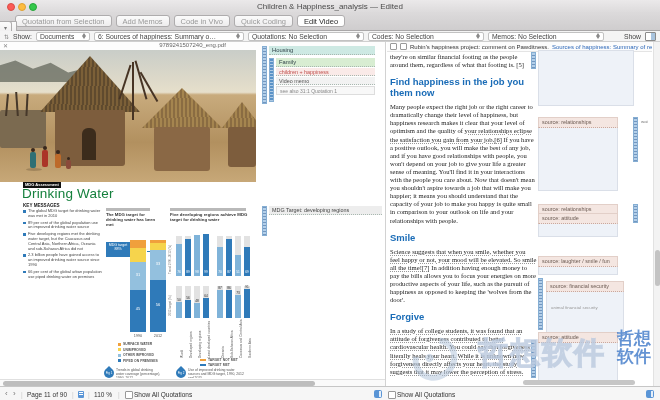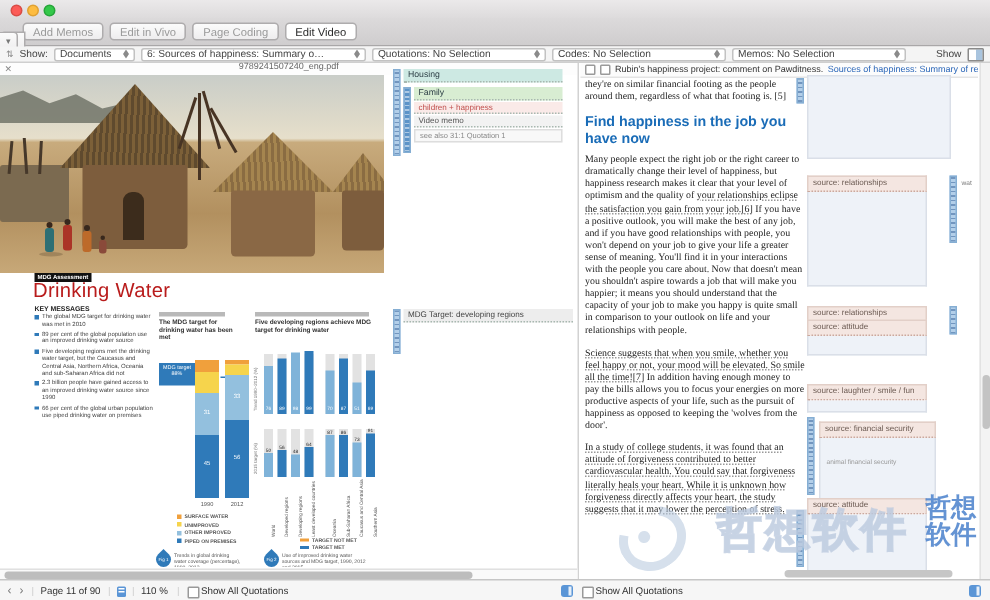--- a/index.html
+++ b/index.html
@@ -73,21 +73,21 @@
   .branch{position:absolute;background:#3f3categor222;}
   .stick{position:absolute;background:#46382a;}
   .person-head{position:absolute;width:4px;height:4px;border-radius:50%;background:#38281d;}
   .person-body{position:absolute;width:6px;border-radius:2px;}
   .gshadow{position:absolute;background:rgba(80,60,40,.28);border-radius:50%;}
 
   
   .report-page{position:absolute;left:0;top:182px;width:256px;height:196px;background:#fff;overflow:hidden;}
   .mdg-banner{position:absolute;left:23px;top:0;height:6px;line-height:6px;padding:0 2px;
     background:#111;color:#fff;font-size:4px;font-weight:bold;}
-  .dw-title{position:absolute;left:22px;top:4px;font-size:13.5px;color:#b91c1c;letter-spacing:.2px;}
+  .dw-title{position:absolute;left:22px;top:4px;font-size:13.5px;color:#15803d;letter-spacing:.2px;}
   .km-title{position:absolute;left:23px;top:21px;font-size:4.6px;font-weight:bold;color:#222;}
   .km-list{position:absolute;left:23px;top:27px;width:79px;}
   .km-item{position:relative;padding-left:5px;margin-bottom:2px;font-size:4px;line-height:4.8px;color:#444;}
   .km-item:before{content:"";position:absolute;left:0;top:1px;width:2.5px;height:2.5px;background:#2f7ab9;}
   .colrule{position:absolute;height:2.5px;background:#b9b9b9;}
   .fig{position:absolute;top:26px;height:170px;}
   .fig-h{position:absolute;left:0;top:4px;font-size:4.3px;font-weight:bold;color:#333;line-height:5.2px;}
   .bar{position:absolute;width:16px;}
   .seg{position:absolute;left:0;width:100%;}
   .seglbl{position:absolute;width:100%;text-align:center;color:#fff;font-size:4px;}
@@ -176,30 +176,32 @@
 </style>
 </head>
 <body>
 
 <div class="stage">
 
   <div class="titlebar">
     <span class="tl red"></span>
     <span class="tl yel"></span>
     <span class="tl grn"></span>
+    <div class="win-title">Children &amp; Happiness_analysis — Edited</div>
   </div>
 
   <div class="toolbar">
     <div class="split">
       <span class="seg plus">+</span>
       <span class="seg caret">▾</span>
     </div>
+    <button class="tbtn">Quotation from Selection</button>
     <button class="tbtn">Add Memos</button>
-    <button class="tbtn">Edit in Vivo</button>
-    <button class="tbtn">Page Coding</button>
+    <button class="tbtn">Code in Vivo</button>
+    <button class="tbtn">Quick Coding</button>
     <button class="tbtn active">Edit Video</button>
   </div>
 
   <div class="filterbar">
     <span class="sorticon">⇅</span>
     <span>Show:</span>
     <div class="dd" style="width:54px">
       <span class="lbl">Documents</span>
         <span class="ddcaret"></span>
     </div>
@@ -427,23 +429,25 @@
     <span class="winicon"></span>
     <span class="winicon"></span>
     <span class="ttl">Rubin's happiness project: comment on Pawditness.</span>
     <span class="lnk">Sources of happiness: Summary of research findings</span>
     <span class="sp"></span>
 
   </div>
 
   <div class="rtext">
     <p><span>they're on similar financial footing as the people around them, regardless of what that footing is. [5]</span></p>
-    <div class="h">Find happiness in the job you have now</div>
+    <div class="h">Find happiness in the job you them now</div>
     <p><span>Many people expect the right job or the right career to dramatically change their level of happiness, but happiness research makes it clear that your level of optimism and the quality of </span><span class="dot">your relationships eclipse the satisfaction you gain from your job.[6]</span><span> If you have a positive outlook, you will make the best of any job, and if you have good relationships with people, you won't depend on your job to give your life a greater sense of meaning. You'll find it in your interactions with the people you care about. Now that doesn't mean you shouldn't aspire towards a job that will make you happier; it means you should understand that the capacity of your job to make you happy is quite small in comparison to your outlook on life and your relationships with people.</span></p>
+    <div class="h">Smile</div>
     <p><span class="dot">Science suggests that when you smile, whether you feel happy or not, your mood will be elevated. So smile all the time![7]</span><span> In addition having enough money to pay the bills allows you to focus your energies on more productive aspects of your life, such as the pursuit of happiness as opposed to keeping the 'wolves from the door'.</span></p>
+    <div class="h">Forgive</div>
     <p><span class="dot">In a study of college students, it was found that an attitude of forgiveness contributed to better cardiovascular health. You could say that forgiveness literally heals your heart. While it is unknown how forgiveness directly affects your heart, the study suggests that it may lower the perception of stress.</span></p>
   </div>
 
   <div class="qbar" style="left:531px;top:52px;height:17px;"></div>
   <div class="emptybox" style="left:538px;top:50px;width:96px;height:56px;"></div>
 
   <div class="srcbox" style="left:538px;top:117px;width:80px;">
     <div class="srchead">source: relationships</div>
     <div class="srcbody" style="height:62px;"></div>
   </div>

